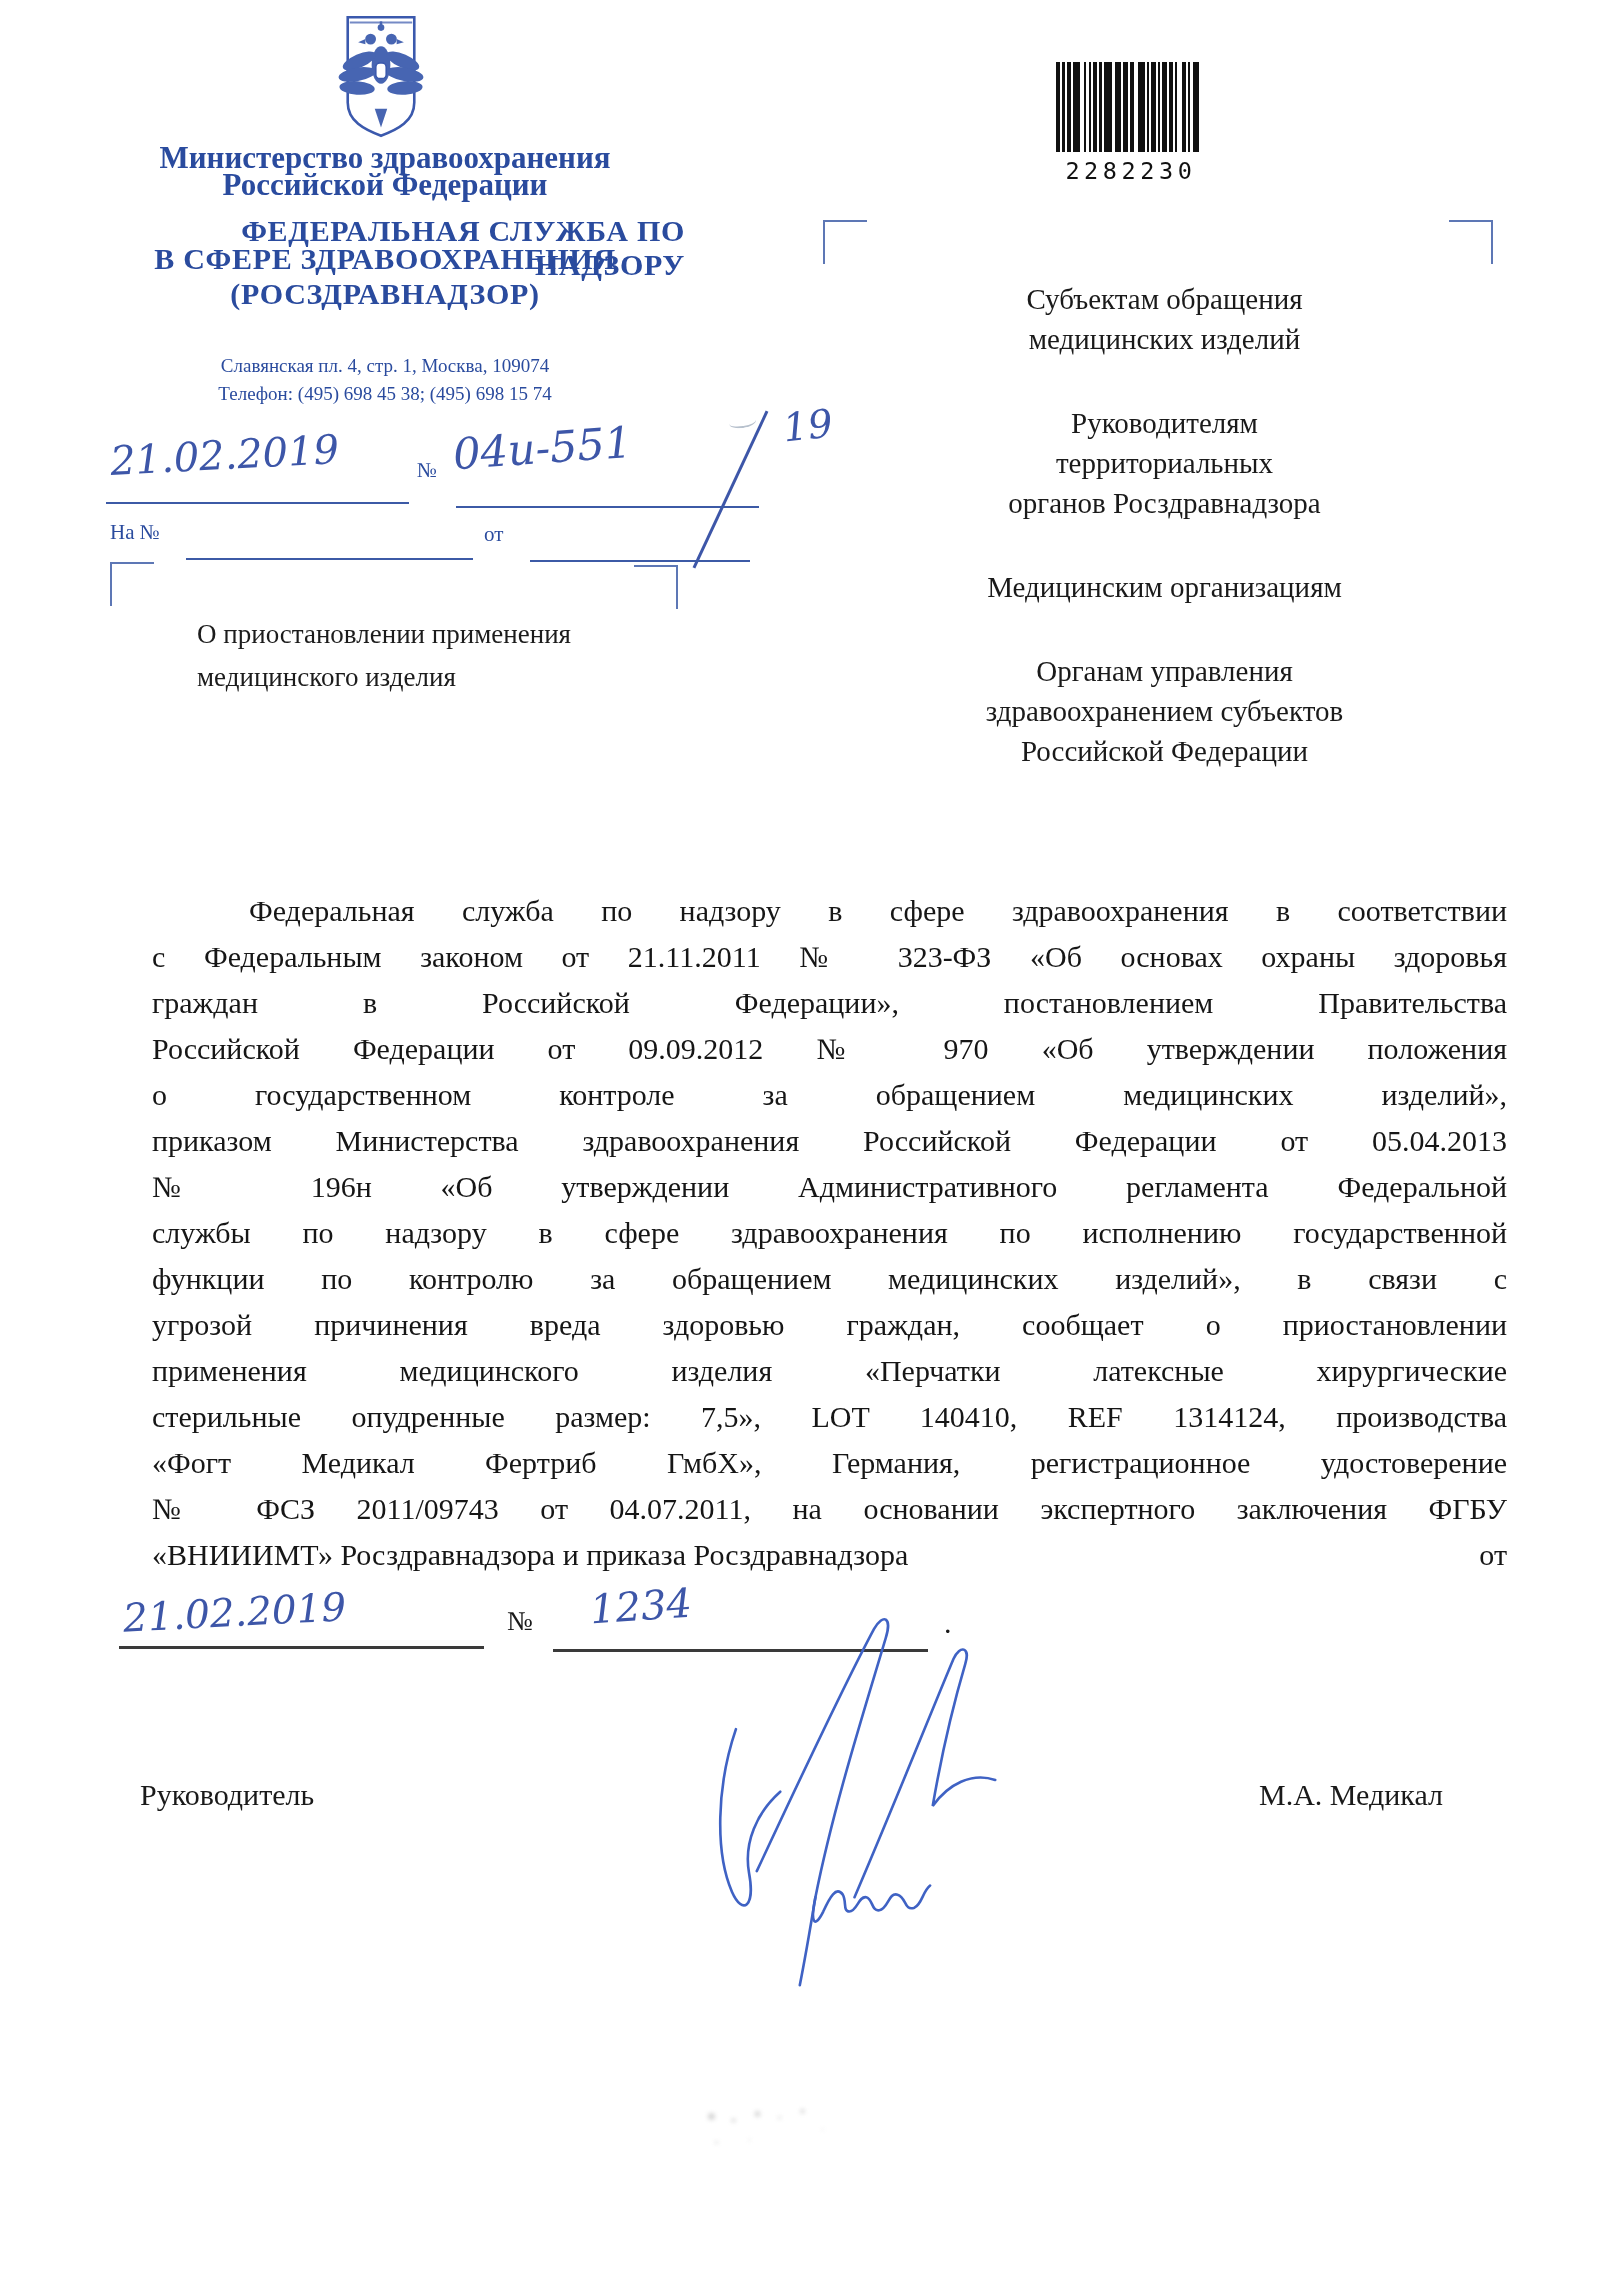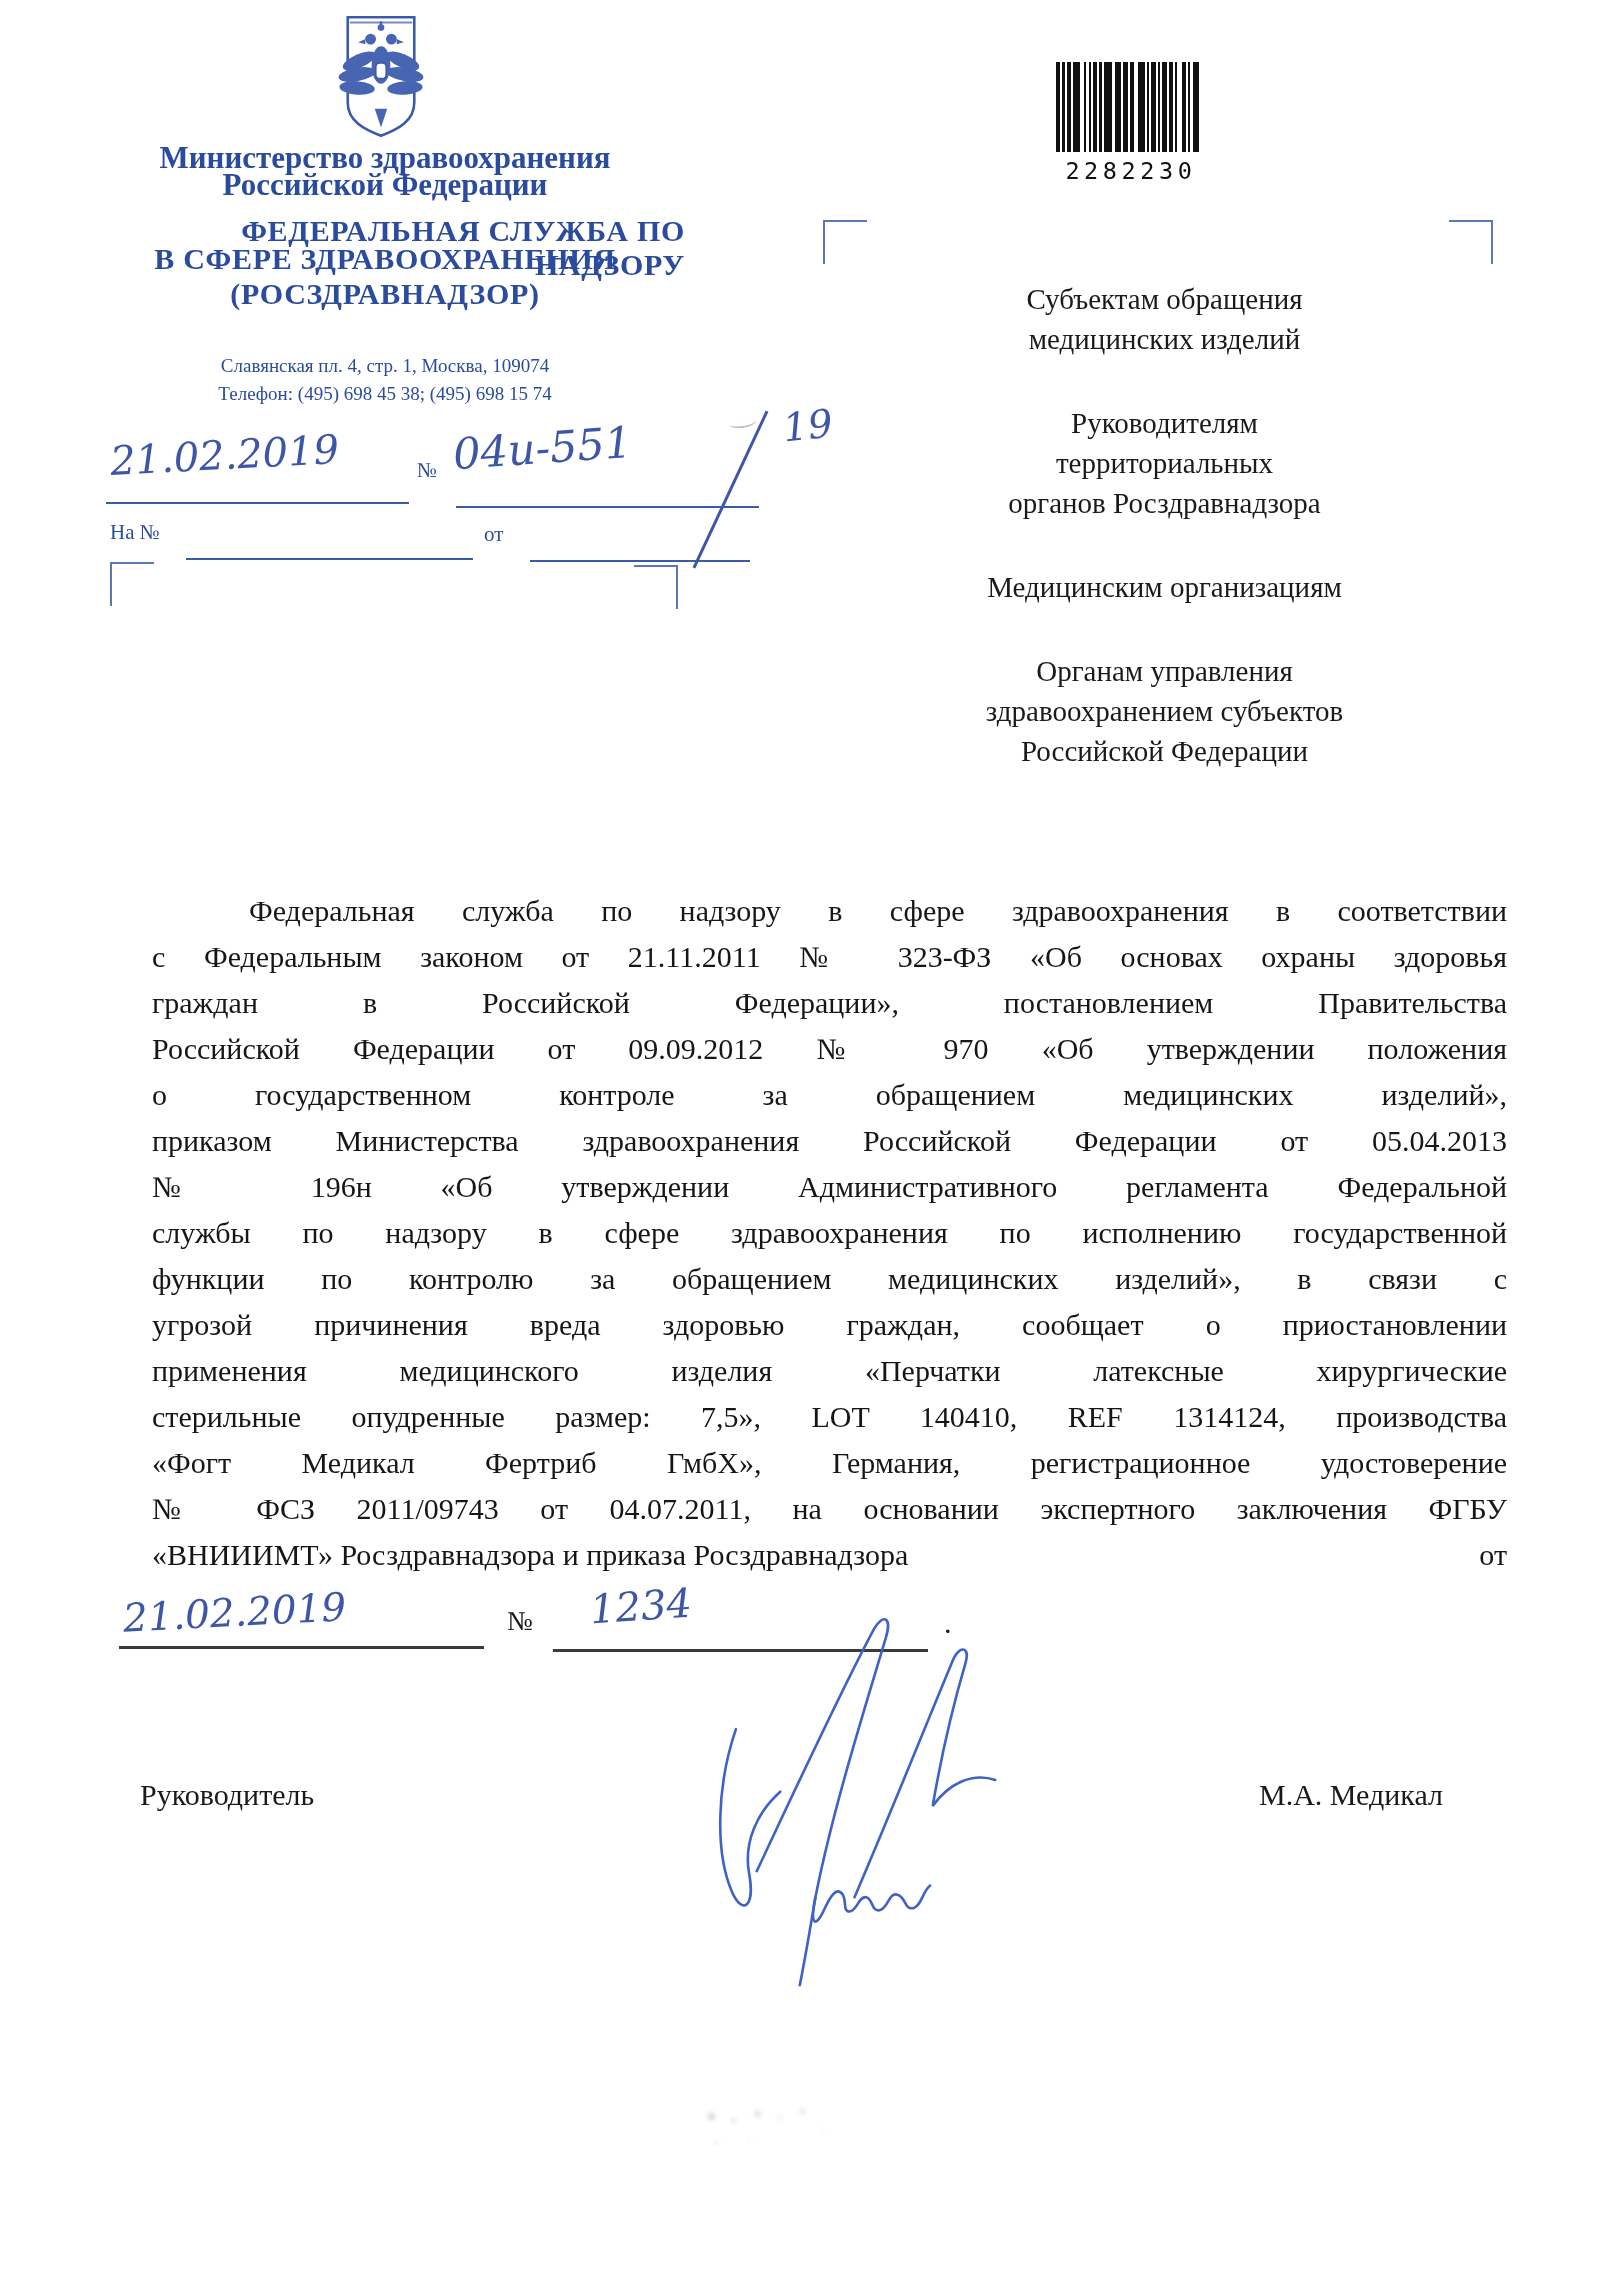--- a/index.html
+++ b/index.html
@@ -154,20 +154,24 @@
   <div class="abs blue-label" style="left:484px;top:522px;">от</div>
   <div class="uline" style="left:530px;top:560px;width:220px;"></div>
 
   <div class="stray" style="left:729px;top:416px;"></div>
 
   <div class="corner corner-l" style="left:110px;top:562px;"></div>
   <div class="corner corner-r" style="left:634px;top:565px;"></div>
   <div class="corner corner-l" style="left:823px;top:220px;"></div>
   <div class="corner corner-r" style="left:1449px;top:220px;"></div>
 
+  <div class="abs subject">
+    <div>О приостановлении применения</div>
+    <div>медицинского изделия</div>
+  </div>
 
   <div class="abs recips">
     <div class="recip-group">
       <div>Субъектам обращения</div>
       <div>медицинских изделий</div>
     </div>
     <div class="recip-group">
       <div>Руководителям</div>
       <div>территориальных</div>
       <div>органов Росздравнадзора</div>

